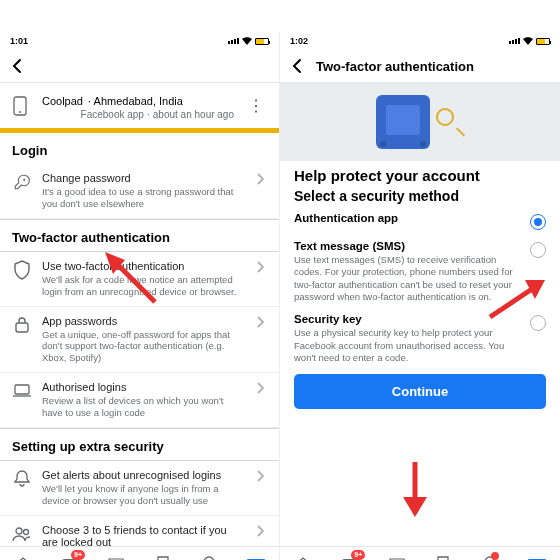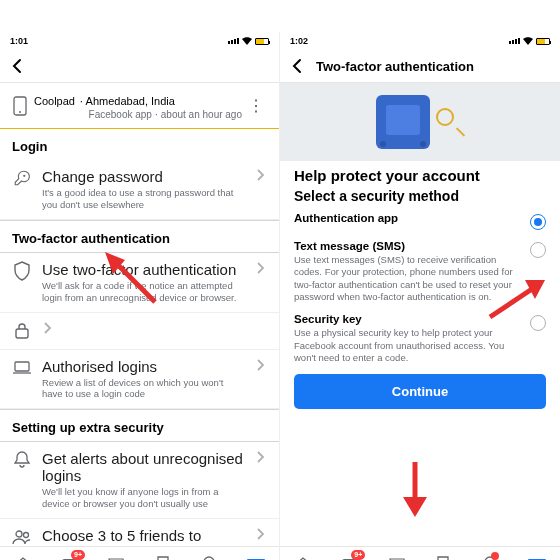--- a/index.html
+++ b/index.html
@@ -15,25 +15,25 @@
 .batt { width: 14px; height: 7px; border: 1px solid #000; border-radius: 1px; position: relative; }
 .batt::after { content:''; position:absolute; right:-2px; top:2px; width:1px; height:3px; background:#000; }
 .batt i { display:block; height:100%; width:70%; background:#f8c200; }
 .topbar { display: flex; align-items: center; padding: 8px 10px; gap: 10px; border-bottom: 1px solid #e5e5e5; }
 .topbar .title { font-size: 13px; font-weight: 600; }
 .content { flex: 1; overflow: hidden; }
 .section-title { font-size: 13px; font-weight: 700; padding: 10px 12px 6px; }
 .row { display: flex; align-items: flex-start; padding: 8px 12px; gap: 10px; border-bottom: 1px solid #eee; }
 .row .ico { width: 20px; height: 20px; flex-shrink: 0; display: flex; align-items: center; justify-content: center; }
 .row .txt { flex: 1; }
-.row .title { font-size: 15px; font-weight: 500; color: #1c1c1c; }
+.row .title { font-size: 11px; font-weight: 500; color: #1c1c1c; }
 .row .sub { font-size: 9.5px; color: #6b6f76; margin-top: 2px; line-height: 1.25; }
 .row .chev { width: 12px; flex-shrink: 0; color: #b0b0b0; }
 .divider-thick { border-top: 1px solid #d5d5d5; border-bottom: 1px solid #d5d5d5; }
-.device { display: flex; align-items: center; padding: 8px 12px; gap: 2px; border-bottom: 1px solid #eab308; }
+.device { display: flex; align-items: center; padding: 8px 12px; gap: 10px; border-bottom: 5px solid #eab308; }
 .device .ico { width: 20px; height: 20px; }
 .device .t { font-size: 11px; font-weight: 500; }
 .device .s { font-size: 10px; color: #6b6f76; text-align: right; }
 .dots { font-size: 16px; color: #555; padding: 0 4px; letter-spacing: -1px; }
 
 .hero { background: #e9edf0; height: 78px; display: flex; align-items: center; justify-content: center; gap: 6px; margin-bottom: 6px; }
 .safe { width: 54px; height: 54px; background: #3668c9; border-radius: 6px; position: relative; }
 .safe::before { content:''; position:absolute; left:10px; top:10px; right:10px; bottom:14px; background:#4d7fe2; border-radius:3px; }
 .safe::after { content:''; position:absolute; left:4px; bottom:2px; width:6px; height:6px; background:#2c54a5; border-radius:50%; box-shadow: 40px 0 0 #2c54a5; }
 .mag { width: 28px; height: 28px; position: relative; }
@@ -142,20 +142,24 @@
             </svg>
           </span>
     </div>
     <div class="row">
       <span class="ico">
             <svg width="16" height="18" viewBox="0 0 16 18">
               <rect x="2" y="7" width="12" height="9" rx="2" stroke="#65676b" stroke-width="1.4" fill="none"></rect>
               <path d="M5 7V5a3 3 0 016 0v2" stroke="#65676b" stroke-width="1.4" fill="none"></path>
             </svg>
           </span>
+      <div class="txt">
+            <div class="title">App passwords</div>
+            <div class="sub">Get a unique, one-off password for apps that don't support two-factor authentication (e.g. Xbox, Spotify)</div>
+          </div>
       <span class="chev">
             <svg width="10" height="14" viewBox="0 0 10 14">
               <path d="M3 2l5 5-5 5" stroke="#b0b0b0" stroke-width="1.8" fill="none"></path>
             </svg>
           </span>
     </div>
     <div class="row">
       <span class="ico">
             <svg width="20" height="16" viewBox="0 0 20 16">
               <rect x="3" y="2" width="14" height="9" rx="1" stroke="#65676b" stroke-width="1.3" fill="none"></rect>

